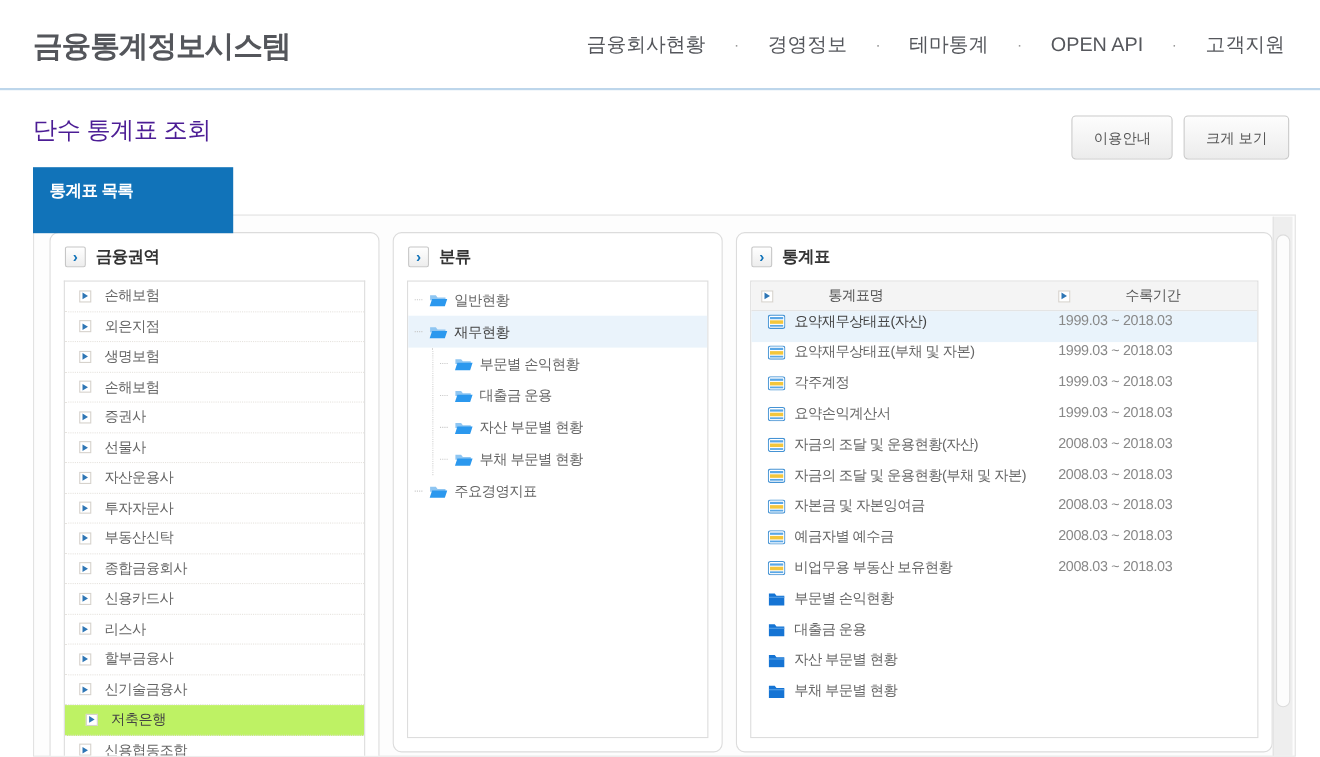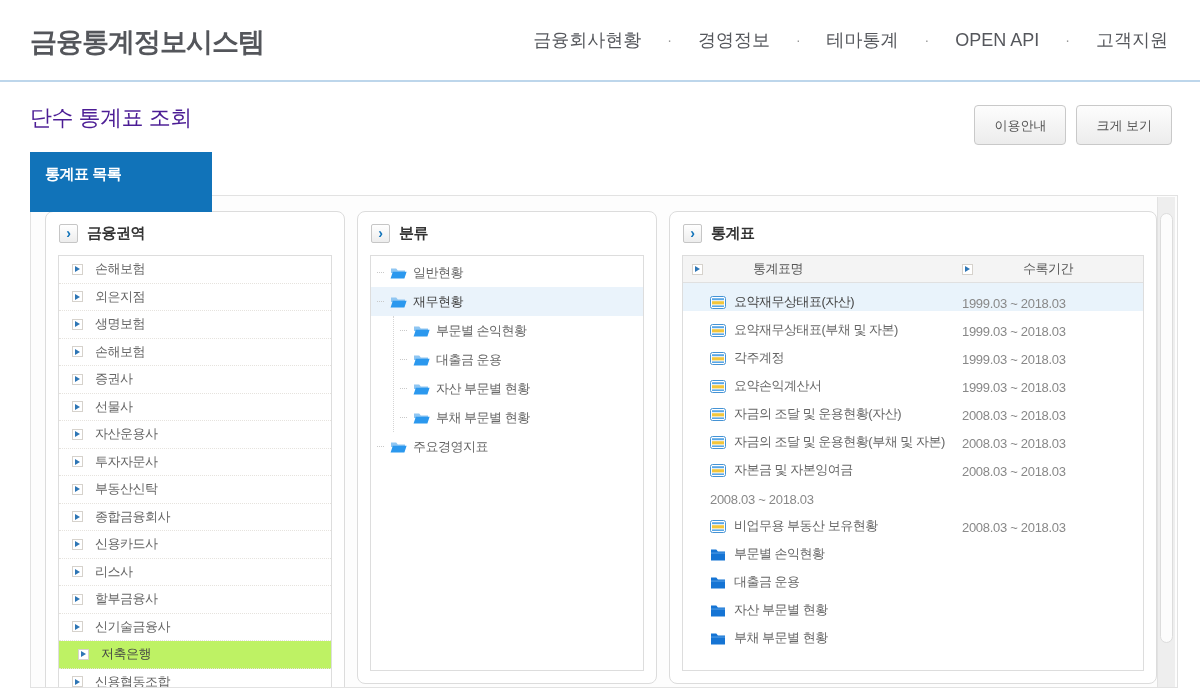--- a/index.html
+++ b/index.html
@@ -74,21 +74,21 @@
   .trw.sel .lbl { color:#444; }
   .kids { margin-left:22px; border-left:1px dotted #d5d5d5; }
   .fold { flex:0 0 auto; display:inline-flex; }
 
   
   .thead { height:27px; background:#f4f4f4; border-bottom:1px solid #e0e0e0;
            display:flex; align-items:center; padding-left:9px; }
   .thead .hname { flex:1; display:flex; align-items:center; gap:10px; }
   .thead .hperiod { width:181px; display:flex; align-items:center; gap:10px; }
   .thead .lbl { font-size:13px; color:#555; letter-spacing:-0.5px;margin-left:40px; }
-  .drow { height:28px; display:flex; align-items:flex-end; padding-left:27px; cursor:pointer; }
+  .drow { height:28px; display:flex; align-items:flex-start; padding-left:15px; cursor:pointer; }
   .drow.sel { background:#e9f3fb; }
   .drow .nm { flex:1; display:flex; align-items:center; gap:8px; }
   .drow .nm .lbl { font-size:13px; color:#666; letter-spacing:-0.5px; }
   .drow.sel .nm .lbl { color:#444; }
   .drow .pd { width:181px; font-size:13px; color:#888; letter-spacing:-0.3px; }
   .tico { flex:0 0 auto; display:inline-flex; }
 </style>
 </head>
 <body>
 
@@ -363,20 +363,28 @@
             <span class="tico">
               <svg width="16" height="13" viewBox="0 0 16 13">
                 <use href="#ic-table"></use>
               </svg>
             </span>
             <span class="lbl">자본금 및 자본잉여금</span>
           </span>
           <span class="pd">2008.03 ~ 2018.03</span>
         </div>
       <div class="drow">
+          <span class="nm">
+            <span class="tico">
+              <svg width="16" height="13" viewBox="0 0 16 13">
+                <use href="#ic-table"></use>
+              </svg>
+            </span>
+            <span class="lbl">예금자별 예수금</span>
+          </span>
           <span class="pd">2008.03 ~ 2018.03</span>
         </div>
       <div class="drow">
           <span class="nm">
             <span class="tico">
               <svg width="16" height="13" viewBox="0 0 16 13">
                 <use href="#ic-table"></use>
               </svg>
             </span>
             <span class="lbl">비업무용 부동산 보유현황</span>

